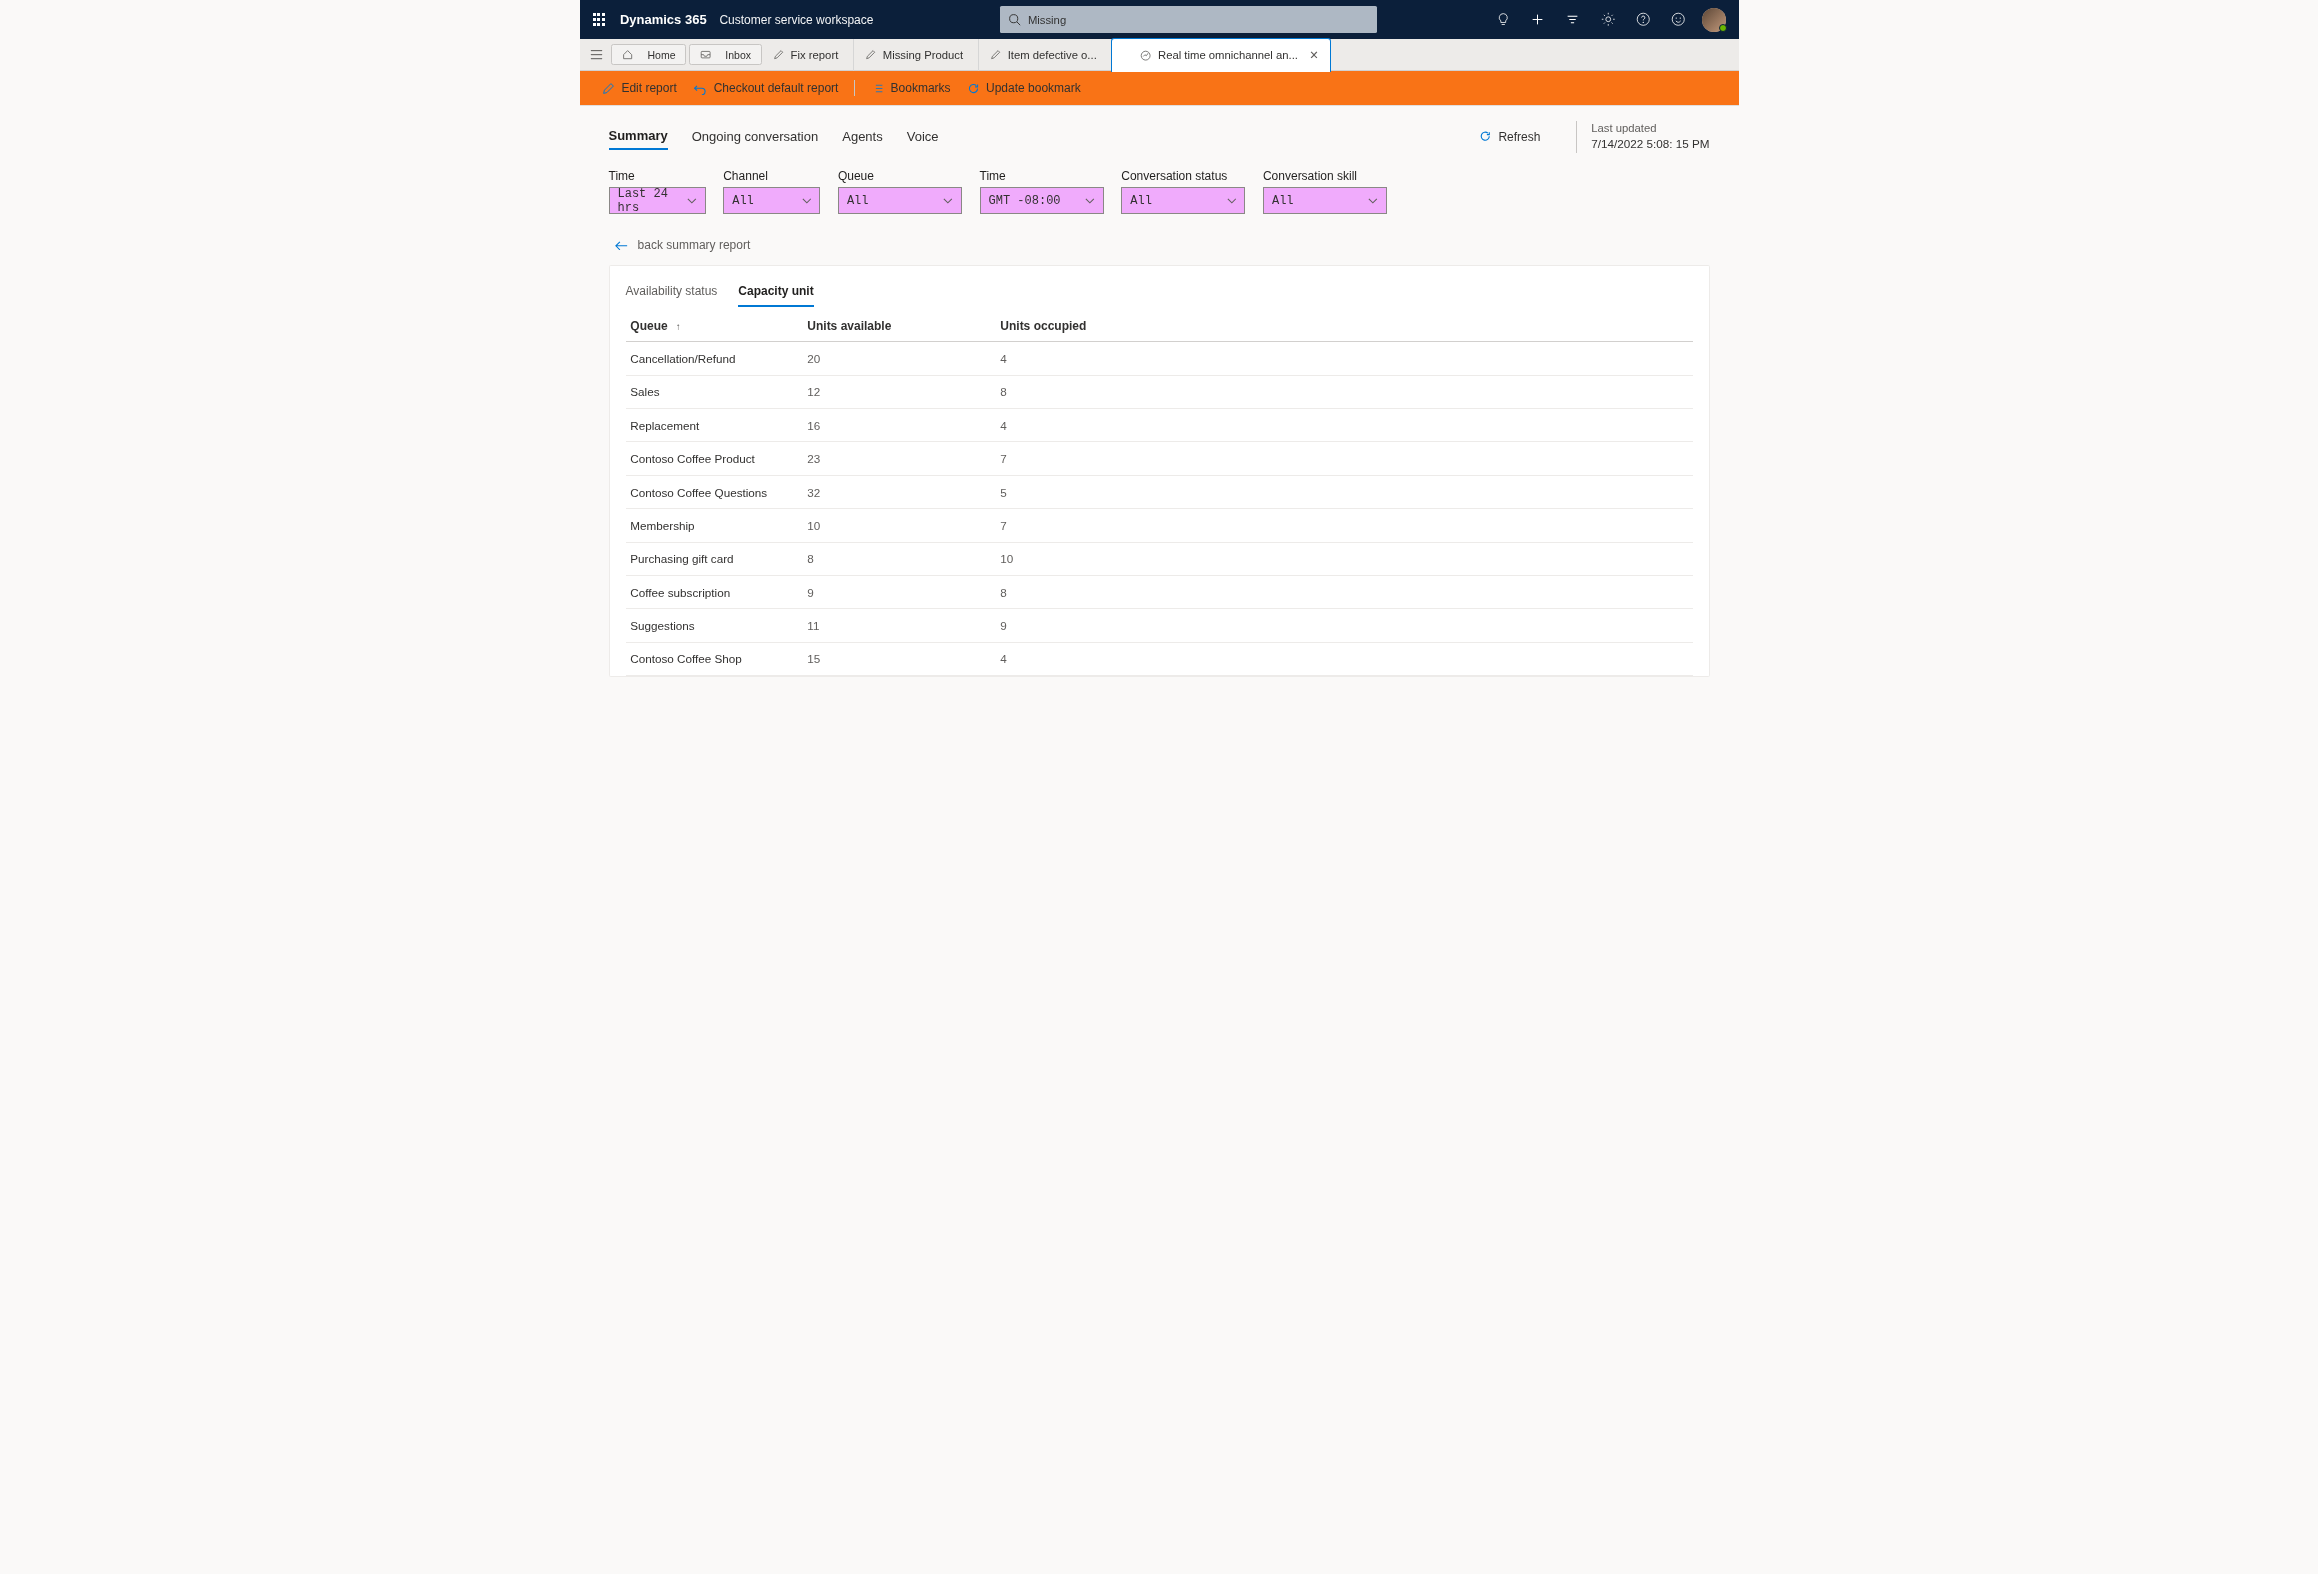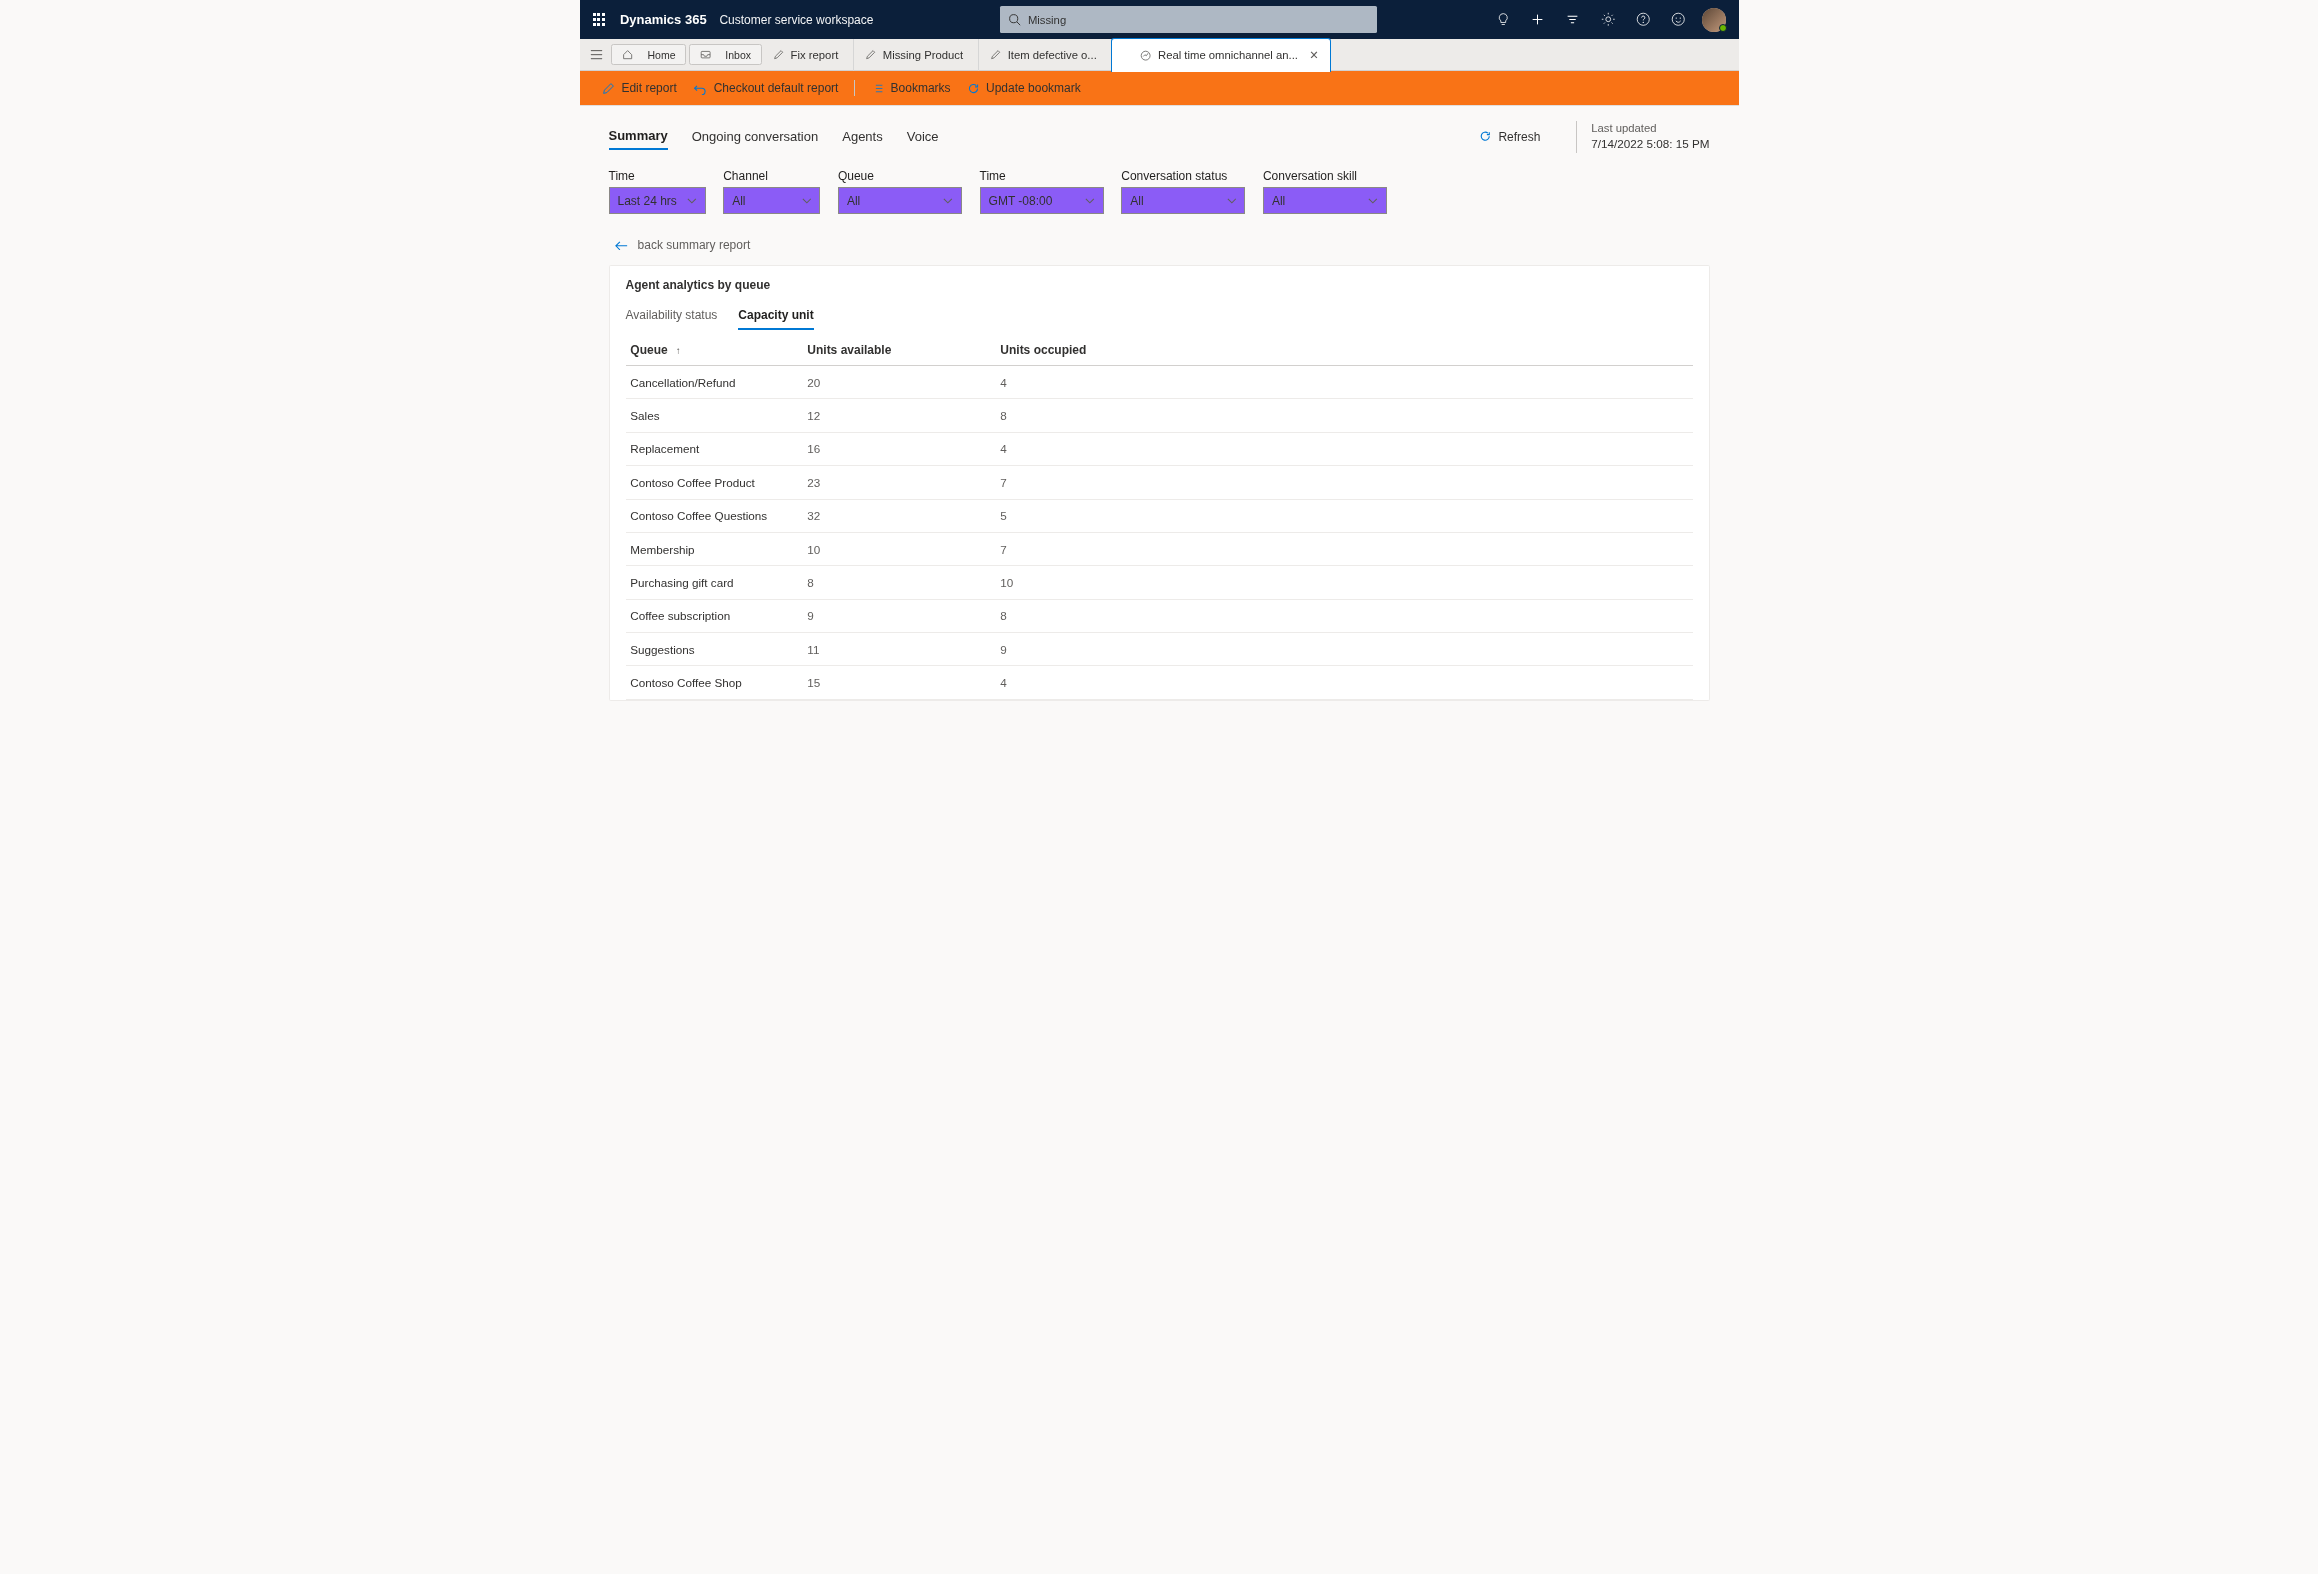--- a/index.html
+++ b/index.html
@@ -123,27 +123,28 @@
   .lastupdated { border-left:0.8px solid #c8c6c4; padding-left:14.5px; margin-left:11.3px; line-height:1.4; }
   .lastupdated .lbl { font-size:11.3px; color:#605e5c; }
   .lastupdated .val { font-size:11.7px; }
 
   
   .filters { display:flex; gap:17.7px; margin-bottom:24px; }
   .fcol { display:flex; flex-direction:column; gap:4.8px; }
   .flabel { font-size:12px; color:#201f1e; }
   .fselect {
     border:0.8px solid #8a8886;
-    background:#8b5cf6;
+    background:#f0abfc;
     height:27px;
     min-width:97px;
     display:flex; align-items:center; justify-content:space-between;
     padding: 0 8px;
     font-size:12px;
     cursor:pointer;
+    font-family:Liberation Mono, monospace;
   }
 
   .backlink { display:flex; align-items:center; gap:9.7px; color:#605e5c; font-size:12px; margin: 0 0 13px 6.4px; cursor:pointer; }
 
   .card {
     background:white;
     border:0.8px solid #edebe9;
     border-radius:1.6px;
     padding: 11.3px 16px 0 16px;
   }
@@ -405,21 +406,20 @@
     </div>
 
   <div class="backlink">
     <svg width="13" height="9.7" viewBox="0 0 16 12" fill="none">
         <path d="M6 1 1 6l5 5M1 6h14" stroke="#0078d4" stroke-width="1.3"></path>
       </svg>
     <span>back summary report</span>
   </div>
 
   <div class="card">
-    <h3>Agent analytics by queue</h3>
     <div class="ctabs">
       <div class="ctab">Availability status</div>
       <div class="ctab active">Capacity unit</div>
     </div>
     <table>
       <thead>
         <tr>
           <th>
             <span>Queue</span>
             <span class="sort-arrow">↑</span>

